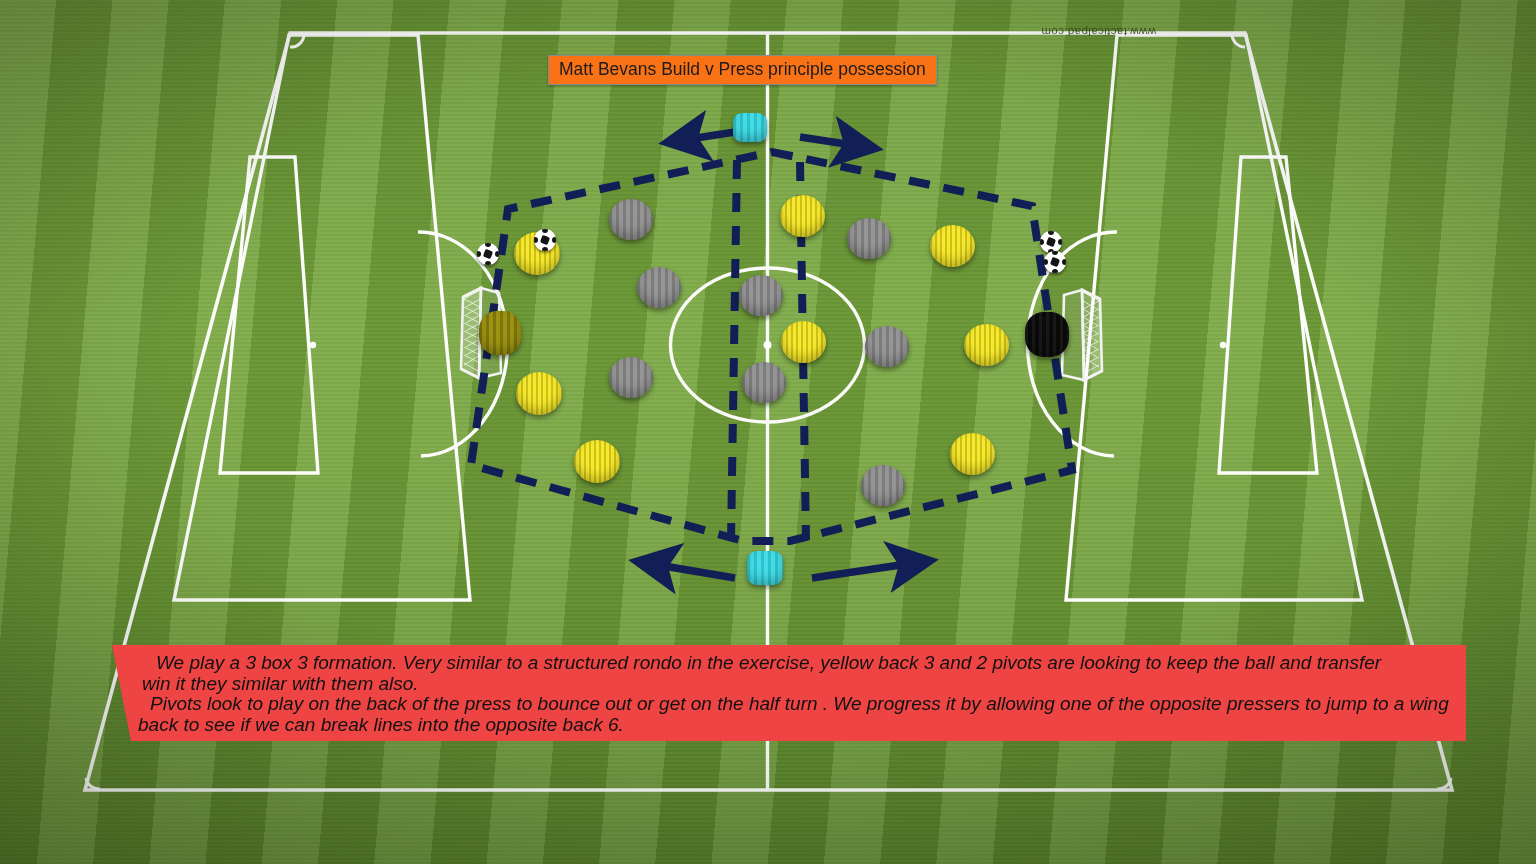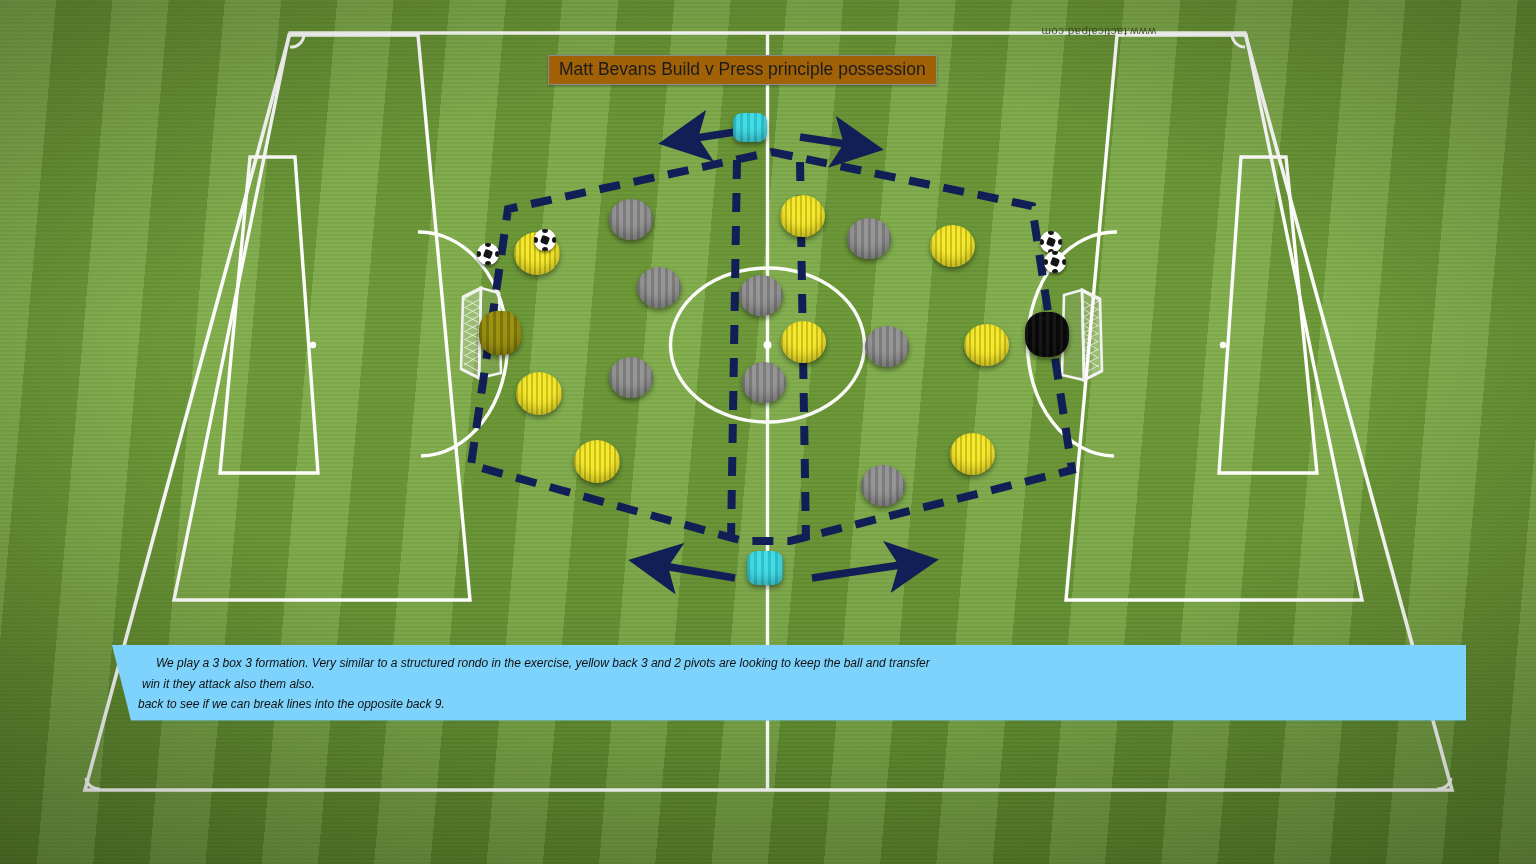--- a/index.html
+++ b/index.html
@@ -19,21 +19,21 @@
       repeating-linear-gradient(0deg, rgba(0,0,0,.05) 0 2px, rgba(255,255,255,.04) 2px 4px);
     opacity:.55;}
   .vign{position:absolute;inset:0;pointer-events:none;
     background:radial-gradient(ellipse 85% 80% at 50% 45%, rgba(0,0,0,0) 45%, rgba(0,0,0,.30) 100%);}
 
   
   #pitch{position:absolute;inset:0;}
 
   
   .title-box{position:absolute;left:548px;top:55px;
-    background:#a16207;border:1px solid #8c8c8c;padding:3px 10px 4px;
+    background:#f97316;border:1px solid #8c8c8c;padding:3px 10px 4px;
     font-size:17.5px;color:#1b1b1b;white-space:nowrap;
     box-shadow:0 1px 2px rgba(0,0,0,.35);}
 
   
   .watermark{position:absolute;left:1041px;top:26px;
     transform:rotate(180deg);transform-origin:center;
     font-size:11.5px;color:#2e3a19;opacity:.85;letter-spacing:.4px;
     font-family:"Liberation Sans",sans-serif;}
 
   
@@ -58,22 +58,22 @@
   .ball i.c{width:8px;height:8px;left:7px;top:7px;border-radius:2px;transform:rotate(20deg);}
   .ball i.t{width:6px;height:4px;left:8px;top:0px;border-radius:0 0 3px 3px;}
   .ball i.b{width:6px;height:4px;left:8px;bottom:0px;border-radius:3px 3px 0 0;}
   .ball i.l{width:4px;height:6px;left:0;top:8px;border-radius:0 3px 3px 0;}
   .ball i.r{width:4px;height:6px;right:0;top:8px;border-radius:3px 0 0 3px;}
 
   
   .goal{position:absolute;}
 
   
-  .desc{position:absolute;background:#7dd3fc;color:#111;
-    font-style:italic;font-size:12px;line-height:20.5px;
+  .desc{position:absolute;background:#ef4444;color:#111;
+    font-style:italic;font-size:19px;line-height:20.5px;
     box-shadow:0 2px 4px rgba(0,0,0,.35);}
   .desc p{margin:0;white-space:nowrap;}
   .desc .ind1{padding-left:22px}
   .desc .ind2{padding-left:14px}
   .desc .ind3{padding-left:8px}
   .desc .ind4{padding-left:16px}
   .desc .ind5{padding-left:4px}
   .desc .ind6{padding-left:0px}
 </style>
 </head>
@@ -264,17 +264,18 @@
       <i class="r"></i>
     </div>
 
   <div class="title-box">Matt Bevans Build v Press principle possession</div>
 
   <div class="watermark">www.tacticalpad.com</div>
 
   <div class="desc" style="left:112px;top:645px;width:1332px;padding:8px 0 6px 22px;
         clip-path:polygon(0 0,100% 0,100% 100%,1.4% 100%);">
     <p class="ind1">We play a 3 box 3 formation. Very similar to a structured rondo in the exercise, yellow back 3 and 2 pivots are looking to keep the ball and transfer</p>
-    <p class="ind3">win it they attack also them also.</p>
-    <p class="ind5">back to see if we can break lines into the opposite back 9.</p>
+    <p class="ind3">win it they similar with them also.</p>
+    <p class="ind4">Pivots look to play on the back of the press to bounce out or get on the half turn . We progress it by allowing one of the opposite pressers to jump to a wing</p>
+    <p class="ind5">back to see if we can break lines into the opposite back 6.</p>
   </div>
 
 </div>
 
 </body></html>

